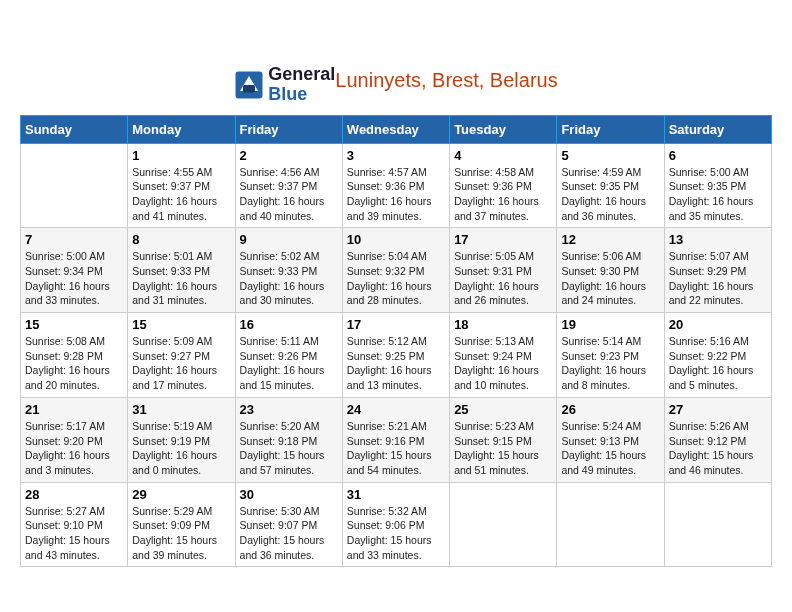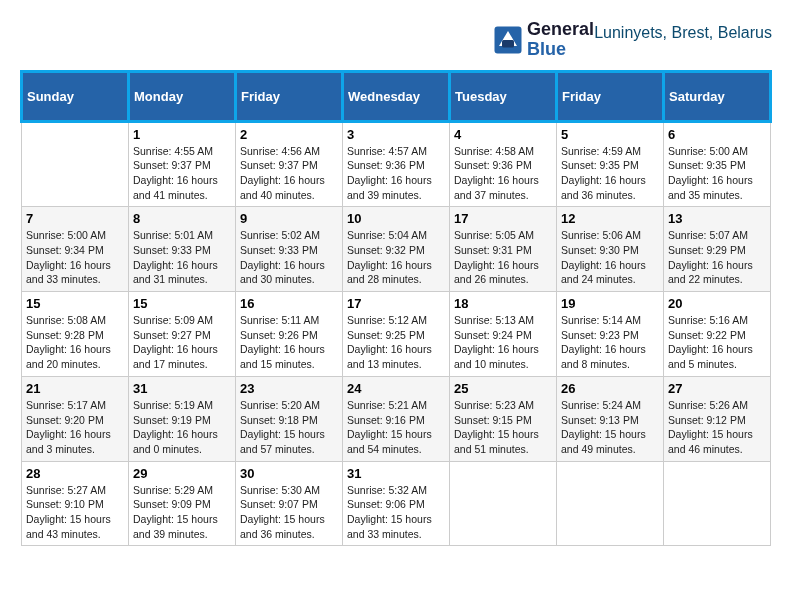--- a/index.html
+++ b/index.html
@@ -5,23 +5,24 @@
     * { box-sizing: border-box; margin: 0; padding: 0; }
     body {
       font-family: Arial, sans-serif;
       background: #fff;
       width: 792px;
       min-height: 612px;
       padding: 20px;
     }
     .header-area {
       display: flex;
-      justify-content: flex-end;
+      justify-content: center;
       align-items: flex-start;
       margin-bottom: 10px;
+      margin-top: 45px;
     }
     .logo {
       display: flex;
       align-items: center;
       gap: 4px;
     }
     .logo-text {
       font-size: 18px;
       font-weight: bold;
       color: #1a1a2e;
@@ -34,37 +35,37 @@
     .title-area {
       text-align: right;
     }
     .month-title {
       font-size: 42px;
       font-weight: bold;
       color: #1a1a2e;
       line-height: 1;
     }
     .subtitle {
-      font-size: 16px;
-      color: #0c4a6e;
+      font-size: 20px;
+      color: #c2410c;
       margin-top: 4px;
     }
     table {
       width: 100%;
       border-collapse: collapse;
       font-size: 11px;
     }
     thead th {
       background-color: #2563a8;
       color: #fff;
-      padding: 16px 4px;
+      padding: 6px 4px;
       text-align: left;
       font-size: 13px;
       font-weight: bold;
-      border: 3px solid #0ea5e9;
+      border: 1px solid #0ea5e9;
     }
     tbody td {
       border: 1px solid #ccc;
       vertical-align: top;
       padding: 4px;
       min-height: 80px;
       width: calc(100% / 7);
     }
     .day-num {
       font-weight: bold;

